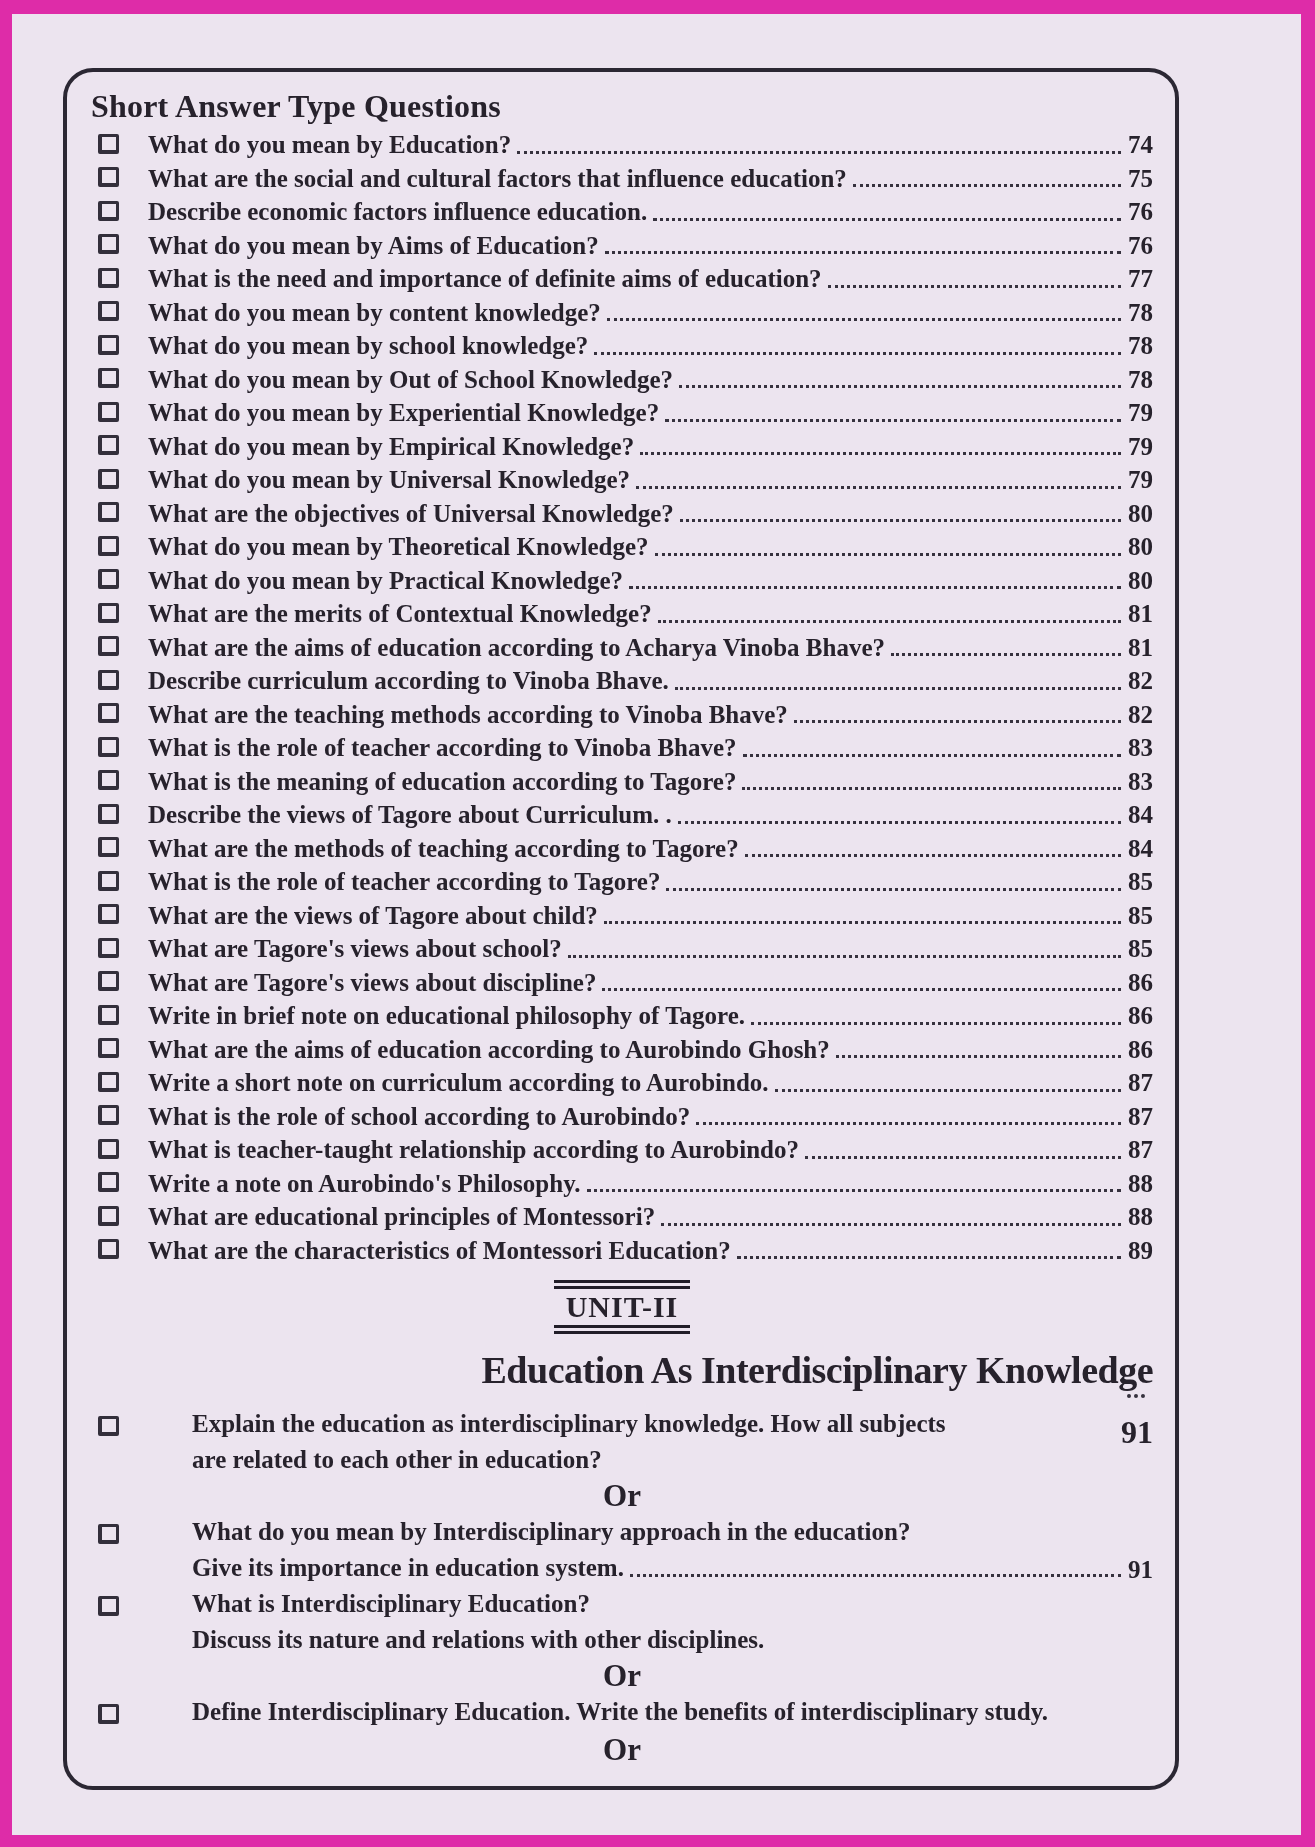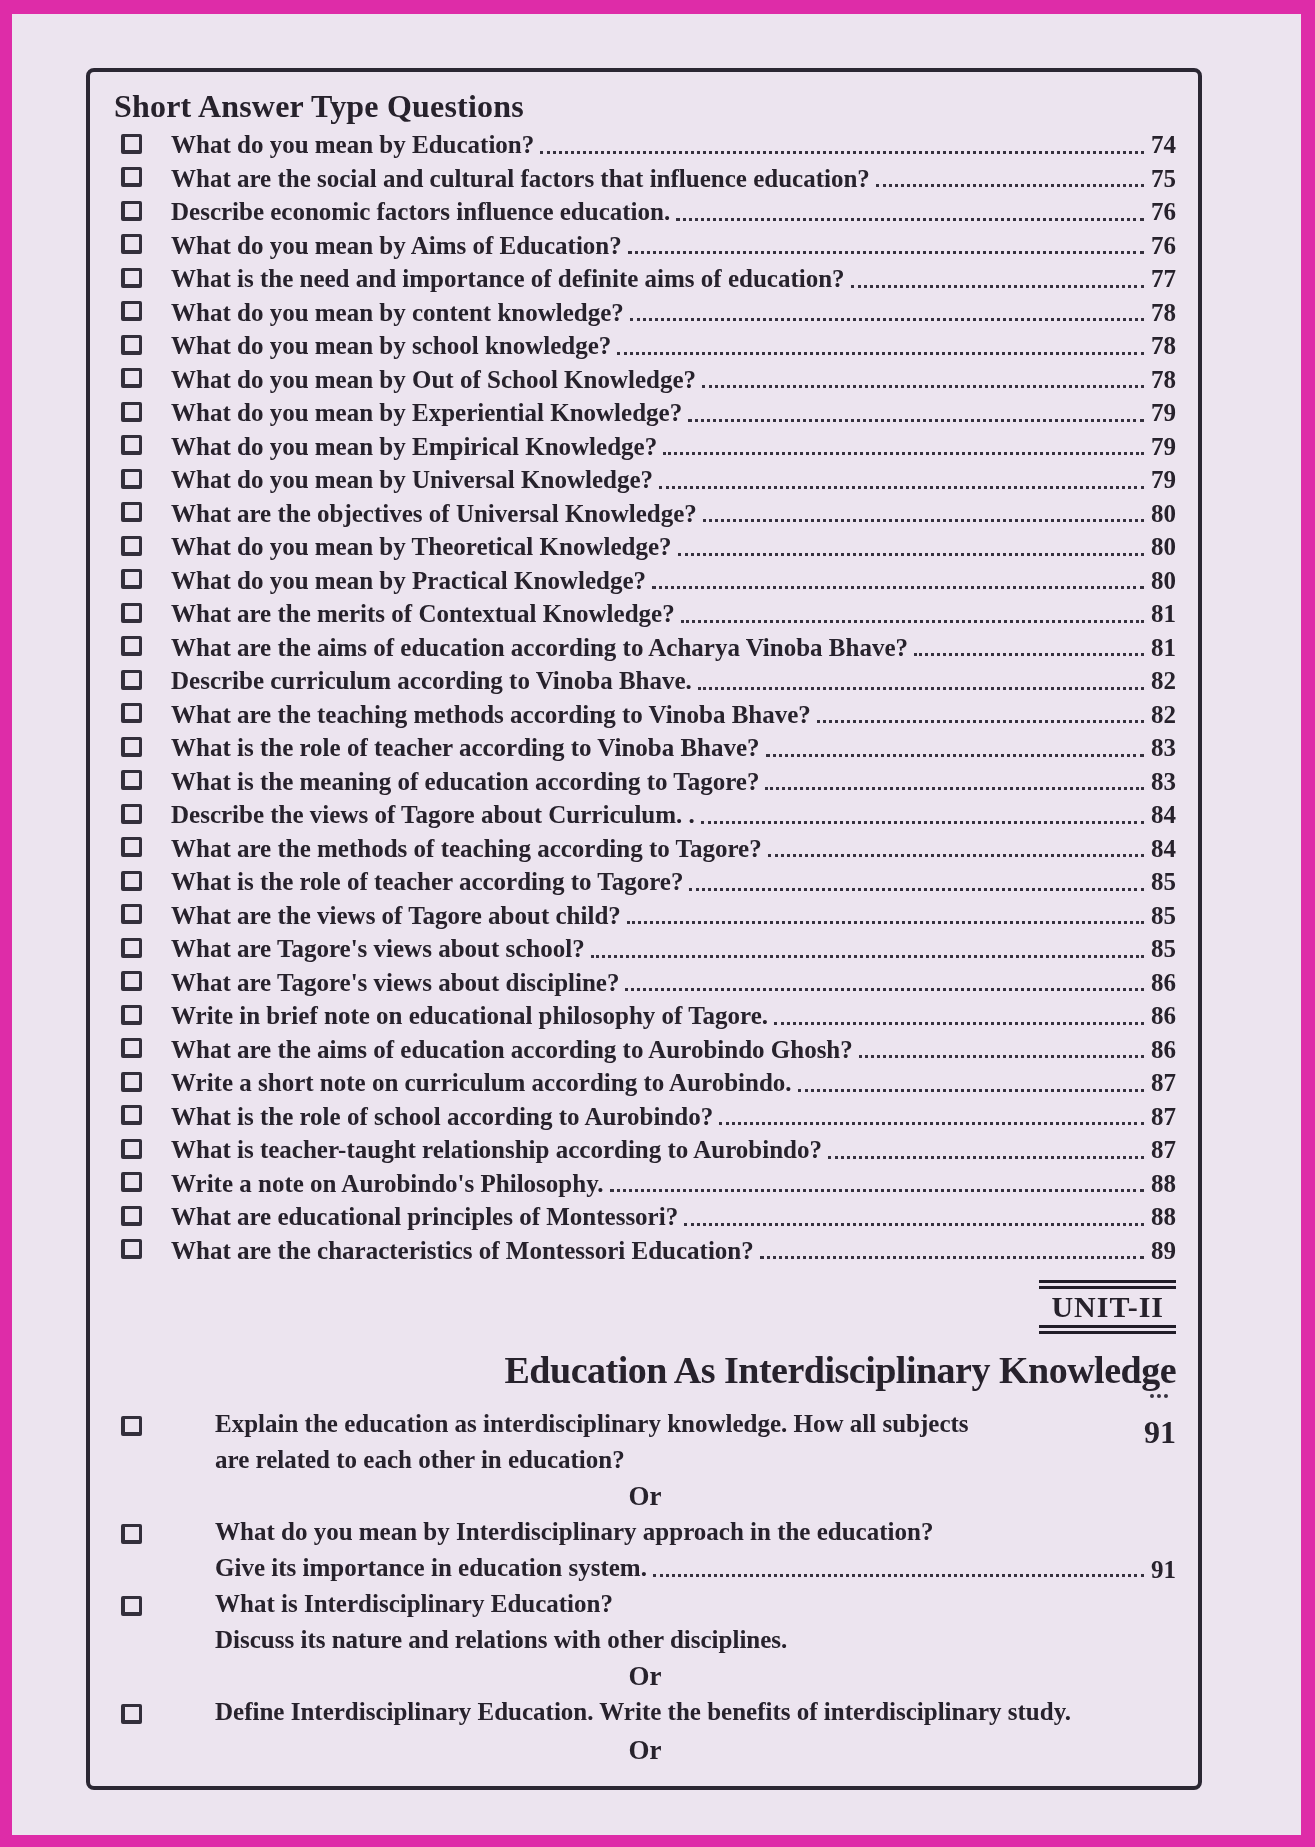--- a/index.html
+++ b/index.html
@@ -9,62 +9,62 @@
     font-family:"Liberation Serif","DejaVu Serif",serif;
     color:var(--ink,#27222c);
     -webkit-font-smoothing:antialiased;
   }
   .scan-paper{
     position:absolute;left:12px;top:14px;right:14px;bottom:12px;
     background:var(--paper,#ece4ef);
   }
   .page-box{
     position:absolute;left:51px;top:54px;width:1116px;height:1722px;
-    border:4px solid #2b2733;border-radius:8px;
+    border:4px solid #2b2733;border-radius:30px;
     background:transparent;
-    padding:14px 22px 10px 24px;box-sizing:border-box;margin-left:23px;
+    padding:14px 22px 10px 24px;box-sizing:border-box;
   }
   .toc-title{
     font-size:32px;font-weight:700;line-height:40px;letter-spacing:.2px;
   }
   .toc-rows{margin-top:2px;}
   .row{display:flex;align-items:flex-end;height:33.5px;}
   .bullet{
     flex:0 0 auto;width:14px;height:13px;
     border:3px solid #332f3b;border-bottom-width:4px;border-left-width:4px;
     border-radius:2px;margin:0 29px 8px 7px;background:transparent;
   }
   .qtext{
     white-space:nowrap;font-size:25px;font-weight:700;line-height:33.5px;
   }
   .leader{
     flex:1 1 auto;border-bottom:3.4px dotted #36323e;margin:0 7px 8px 6px;min-width:18px;
   }
   .pagenum{
     white-space:nowrap;font-size:25px;font-weight:700;line-height:33.5px;
   }
-  .unit-badge-wrap{text-align:right;margin-top:13px;}
+  .unit-badge-wrap{text-align:center;margin-top:13px;}
   .unit-badge{
     display:inline-block;font-size:30px;font-weight:700;letter-spacing:1px;
     padding:0 12px;
     border-top:9px double #211d28;border-bottom:9px double #211d28;
     line-height:36px;
   }
   .section-heading{display:flex;align-items:flex-end;margin-top:12px;height:50px;flex-direction:column;}
   .section-heading .htext{font-size:38px;font-weight:700;white-space:nowrap;line-height:48px;letter-spacing:-.5px;}
   .section-heading .leader{border-bottom:4px dotted #36323e;margin:0 8px 10px 8px;}
   .section-heading .pagenum{font-size:32px;line-height:48px;}
   .blocks{margin-top:10px;}
   .b-item{display:flex;align-items:flex-start;gap:44px;}
   .b-item .bullet{margin-top:10px;}
   .b-lines{flex:1 1 auto;}
   .b-line{display:flex;align-items:flex-end;font-size:25px;font-weight:700;line-height:36px;}
   .b-line .ltext{white-space:nowrap;}
   .b-line .leader{margin-bottom:9px;}
-  .or-line{text-align:center;font-size:27px;font-weight:700;line-height:36px;}
+  .or-line{text-align:center;font-size:31px;font-weight:700;line-height:36px;}
 </style>
 </head>
 <body style="--edge: #de2ca8; --paper: #ece4ef; --ink: #27222c;">
 
 <div class="scan-paper">
   <div class="page-box">
     <div class="toc-title">Short Answer Type Questions</div>
     <div class="toc-rows" id="toc-rows">
         <div class="row">
           <div class="bullet"></div>

